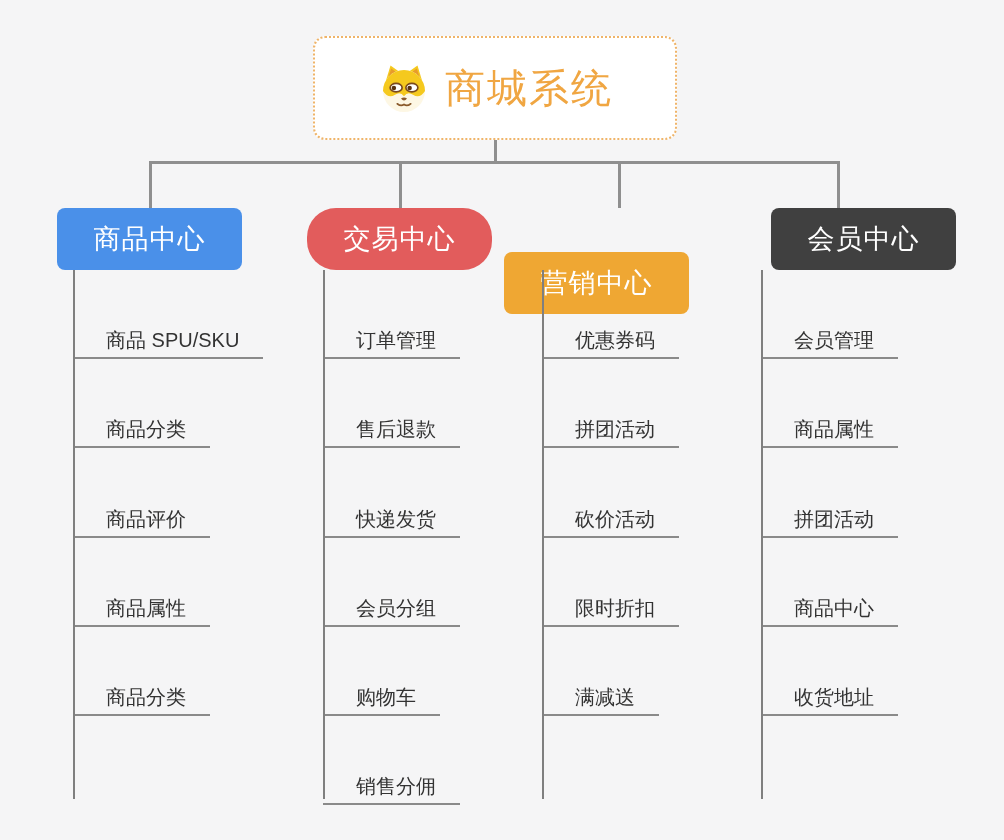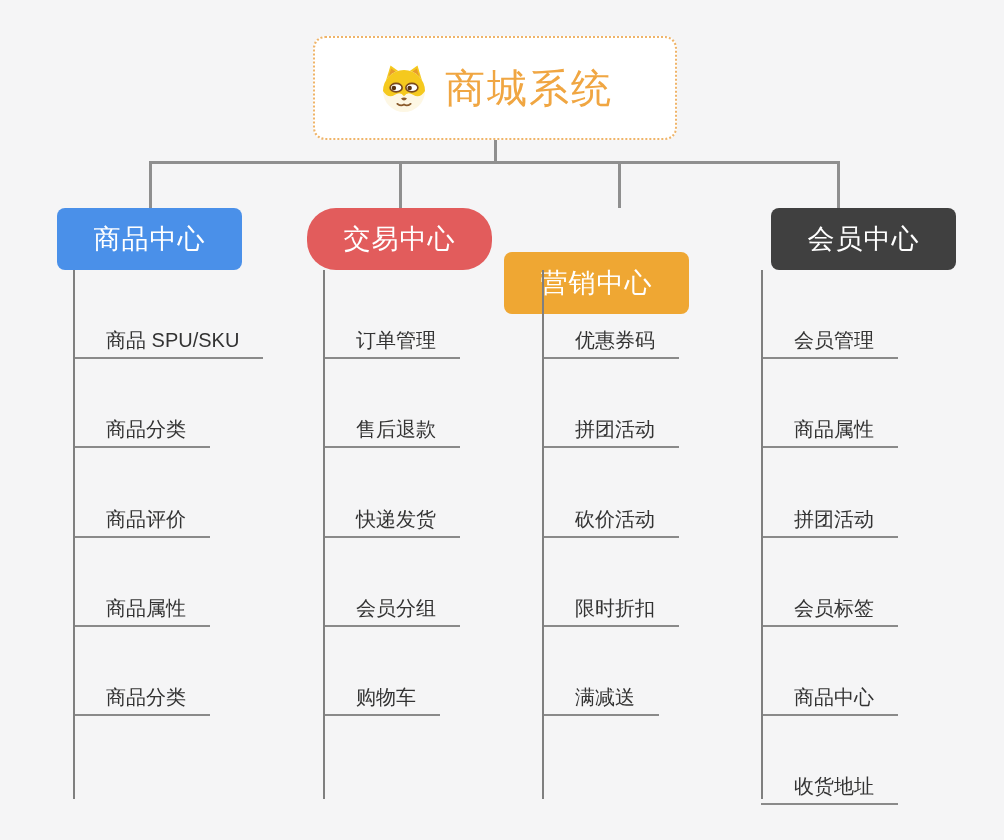--- a/index.html
+++ b/index.html
@@ -98,20 +98,23 @@
       </div>
       <div class="child-item">
         <span class="child-label">快递发货</span>
       </div>
       <div class="child-item">
         <span class="child-label">会员分组</span>
       </div>
       <div class="child-item">
         <span class="child-label">购物车</span>
       </div>
+      <div class="child-item">
+        <span class="child-label">销售分佣</span>
+      </div>
     </div>
     <div class="conn" style="left: 617.5px; top: 161px; width: 3px; height: 47px;"></div>
     <div class="branch-box" style="left: 504px; background: rgb(239, 167, 51); margin-top: 44px;">
       <span class="branch-label">营销中心</span>
     </div>
     <div class="branch-col" style="left: 542px;">
       <div class="vline"></div>
       <div class="child-item">
         <span class="child-label">优惠券码</span>
       </div>
@@ -137,22 +140,19 @@
       <div class="child-item">
         <span class="child-label">会员管理</span>
       </div>
       <div class="child-item">
         <span class="child-label">商品属性</span>
       </div>
       <div class="child-item">
         <span class="child-label">拼团活动</span>
       </div>
       <div class="child-item">
-        <span class="child-label">会员标签</span>
-      </div>
-      <div class="child-item">
         <span class="child-label">商品中心</span>
       </div>
       <div class="child-item">
         <span class="child-label">收货地址</span>
       </div>
     </div>
   </div>
 
 </body></html>

